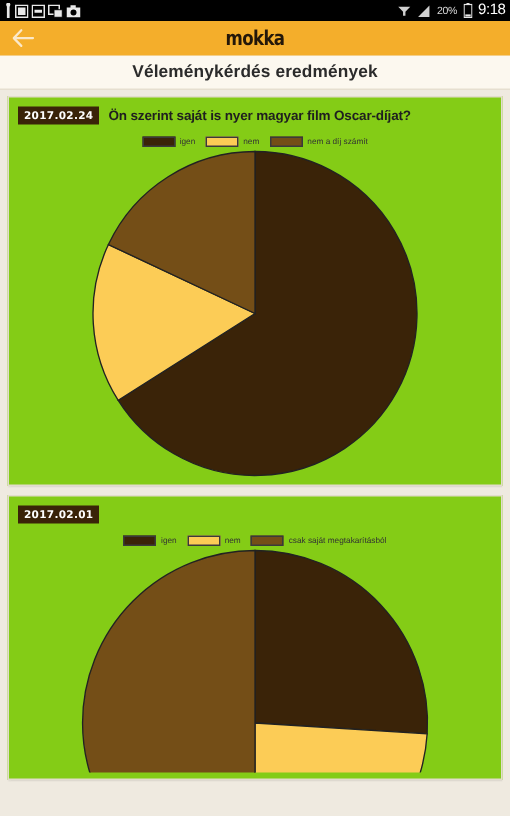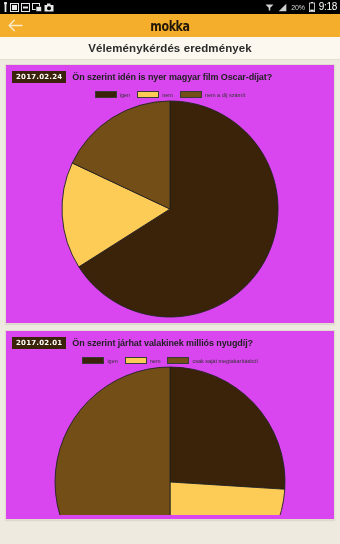--- a/index.html
+++ b/index.html
@@ -48,21 +48,21 @@
   .titlestrip h1{
     font-size:11.5px; font-weight:bold; color:#2b2b2b; letter-spacing:.1px;
   }
 
   
   .scroller{
     height:484px; overflow:hidden; background:#EFEAE0;
     padding:4px 5px 0 5px;
   }
   .card{
-    background:#d946ef; border:1px solid #E3DCCC;
+    background:#84cc16; border:1px solid #E3DCCC;
     margin-bottom:6px; padding:6px 6px 4px 6px;
     box-shadow:0 1px 1px rgba(0,0,0,.07);
   }
   .qrow{ display:flex; align-items:center; gap:6px; margin-bottom:2px; }
   .datebadge{
     background:#3A2308; color:#fff; font-size:7px; font-weight:bold;
     padding:2px 4px 2px 4px; letter-spacing:.2px; white-space:nowrap;
     font-family:"DejaVu Sans", sans-serif;
   }
   .qtext{ font-size:9px; font-weight:bold; color:#1f1f1f; letter-spacing:-.1px;}
@@ -135,21 +135,21 @@
 
 <div class="titlestrip">
   <h1>Véleménykérdés eredmények</h1>
 </div>
 
 <div class="scroller">
 
   <div class="card">
     <div class="qrow">
       <span class="datebadge">2017.02.24</span>
-      <span class="qtext">Ön szerint idén is nyer magyar film Oscar-díjat?</span>
+      <span class="qtext">Ön szerint saját is nyer magyar film Oscar-díjat?</span>
     </div>
 
     <div class="legend">
       <div class="lg-item">
         <span class="lg-sw" style="background:#3A2308"></span>
         <span class="lg-lbl">igen</span>
       </div>
       <div class="lg-item">
         <span class="lg-sw" style="background:#FCCC56"></span>
         <span class="lg-lbl">nem</span>
@@ -165,21 +165,20 @@
           <path d="M 110 110 L 110 2 A 108 108 0 1 1 18.812584045782344 167.86929385773158 Z" fill="#3A2308" class="slice"></path>
           <path d="M 110 110 L 18.812584045782344 167.86929385773158 A 108 108 0 0 1 12.27867833366993 64.01583651097206 Z" fill="#FCCC56" class="slice"></path>
           <path d="M 110 110 L 12.27867833366993 64.01583651097206 A 108 108 0 0 1 110.00000000000007 2 Z" fill="#744E17" class="slice"></path>
         </svg>
     </div>
   </div>
 
   <div class="card">
     <div class="qrow">
       <span class="datebadge">2017.02.01</span>
-      <span class="qtext">Ön szerint járhat valakinek milliós nyugdíj?</span>
     </div>
 
     <div class="legend">
       <div class="lg-item">
         <span class="lg-sw" style="background:#3A2308"></span>
         <span class="lg-lbl">igen</span>
       </div>
       <div class="lg-item">
         <span class="lg-sw" style="background:#FCCC56"></span>
         <span class="lg-lbl">nem</span>

